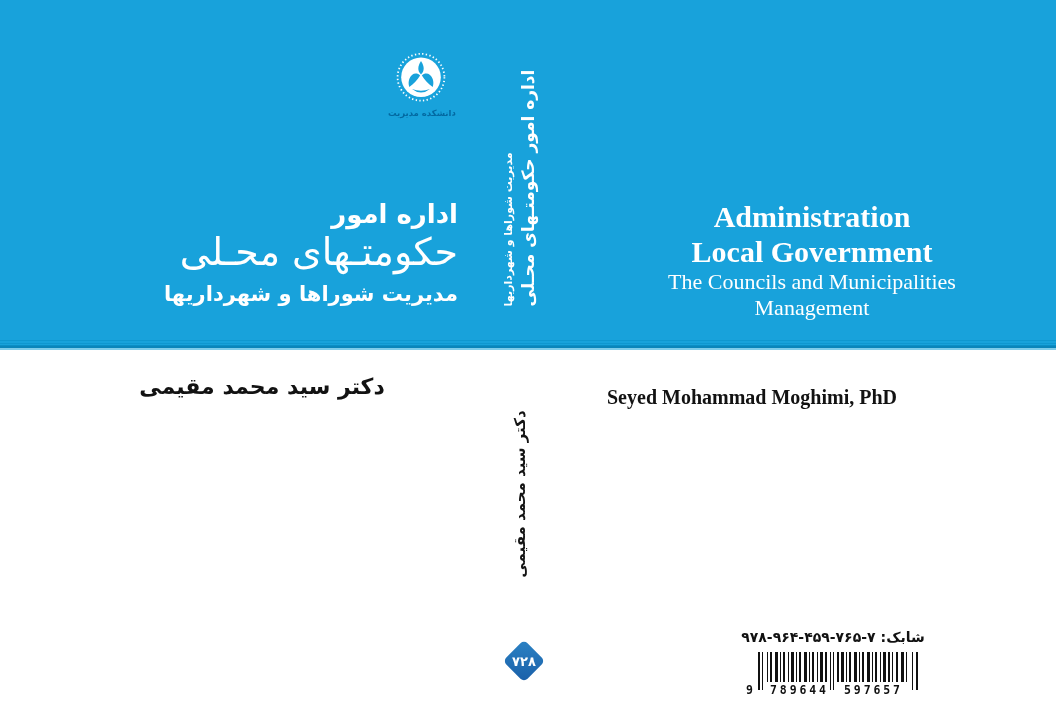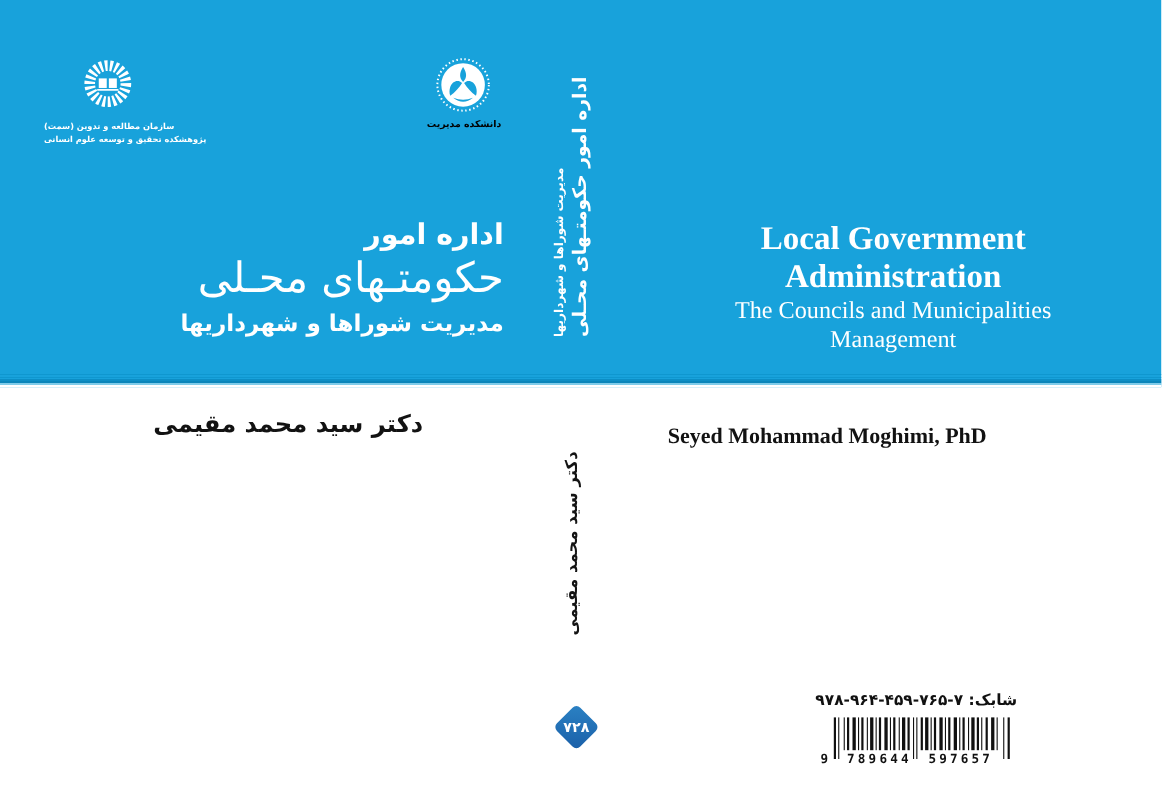--- a/index.html
+++ b/index.html
@@ -9,21 +9,21 @@
   .band{position:absolute;left:0;top:0;width:1056px;height:352px;background:#18a2db;}
   .band-edge{position:absolute;left:0;top:339px;width:1056px;height:13px;
     background:linear-gradient(to bottom,
       rgba(0,0,0,0) 0 1px,#0f97cf 1px 2px,rgba(0,0,0,0) 2px 4px,#0f97cf 4px 5px,
       rgba(0,0,0,0) 5px 6px,#0c8ec5 6px 7px,#0a85ba 7px 9px,#7fccea 9px 11px,#ffffff 11px 13px);}
   
   .samt{position:absolute;left:40px;top:50px;width:116px;text-align:center;color:#fff;}
   .samt svg{display:block;margin:0 auto;}
   .samt .cap{font-size:7.5px;font-weight:bold;line-height:1.3;margin-top:2px;white-space:nowrap;}
   
-  .faculty{position:absolute;left:388px;top:52px;width:66px;text-align:left;color:#000000;}
+  .faculty{position:absolute;left:388px;top:52px;width:66px;text-align:left;color:#0369a1;}
   .faculty svg{display:block;margin:0 auto;}
   .faculty .cap{font-size:8.5px;font-weight:bold;margin-top:2px;white-space:nowrap;}
   
   .fa-title{position:absolute;left:138px;top:200px;width:320px;color:#fff;direction:rtl;}
   .fa-title .l1{font-size:26px;font-weight:bold;line-height:1.1;}
   .fa-title .l2{font-size:38px;font-weight:normal;line-height:1.15;margin-top:2px;}
   .fa-title .l3{font-size:21px;font-weight:bold;line-height:1.2;margin-top:8px;}
   .fa-author{position:absolute;left:112px;top:374px;width:300px;text-align:center;direction:rtl;
              font-size:22px;font-weight:bold;color:#121212;}
   
@@ -52,30 +52,20 @@
   .barcode{position:absolute;left:744px;top:652px;width:182px;height:46px;}
 </style>
 </head>
 <body>
 
 <div class="cover">
 
   <div class="band"></div>
   <div class="band-edge"></div>
 
-  <div class="samt">
-    <svg width="58" height="58" viewBox="0 0 60 60">
-      <circle cx="30" cy="27" r="17" fill="none" stroke="#ffffff" stroke-width="10" stroke-dasharray="2.6 2.2"></circle>
-      <rect x="21.5" y="22" width="7.5" height="9" fill="#ffffff"></rect>
-      <rect x="31" y="22" width="7.5" height="9" fill="#ffffff"></rect>
-      <rect x="20" y="32" width="20" height="1.6" fill="#ffffff"></rect>
-    </svg>
-    <div class="cap">سازمان مطالعه و تدوین (سمت)</div>
-    <div class="cap">پژوهشکده تحقیق و توسعه علوم انسانی</div>
-  </div>
 
   <div class="faculty">
     <svg width="54" height="54" viewBox="0 0 60 60">
       <circle cx="30" cy="28" r="26" fill="none" stroke="#ffffff" stroke-width="2" stroke-dasharray="1.5 2.6"></circle>
       <circle cx="30" cy="28" r="22" fill="#ffffff"></circle>
       <path d="M30 10 C26 16 26 21 30 25 C34 21 34 16 30 10 Z" fill="#18a2db"></path>
       <path d="M17 30 C19 24 25 22 29 26 C26 31 22 35 17 39 C16 36 16 33 17 30 Z" fill="#18a2db"></path>
       <path d="M43 30 C41 24 35 22 31 26 C34 31 38 35 43 39 C44 36 44 33 43 30 Z" fill="#18a2db"></path>
       <path d="M20 41 Q30 49 40 41 Q30 45 20 41 Z" fill="#18a2db"></path>
     </svg>
@@ -87,22 +77,22 @@
     <div class="st">اداره امور حکومتـهای محـلی</div>
   </div>
 
   <div class="fa-title">
     <div class="l1">اداره امور</div>
     <div class="l2">حکومتـهای محـلی</div>
     <div class="l3">مدیریت شوراها و شهرداریها</div>
   </div>
 
   <div class="en-title">
+    <div class="l">Administration</div>
     <div class="l">Local Government</div>
-    <div class="l">Administration</div>
     <div class="sub">The Councils and Municipalities Management</div>
   </div>
 
   <div class="fa-author">دکتر سید محمد مقیمی</div>
   <div class="en-author">Seyed Mohammad Moghimi, PhD</div>
   <div class="spine-author">دکتر سید محمد مقیمی</div>
 
   <div class="badge">
     <span class="num">۷۲۸</span>
   </div>

